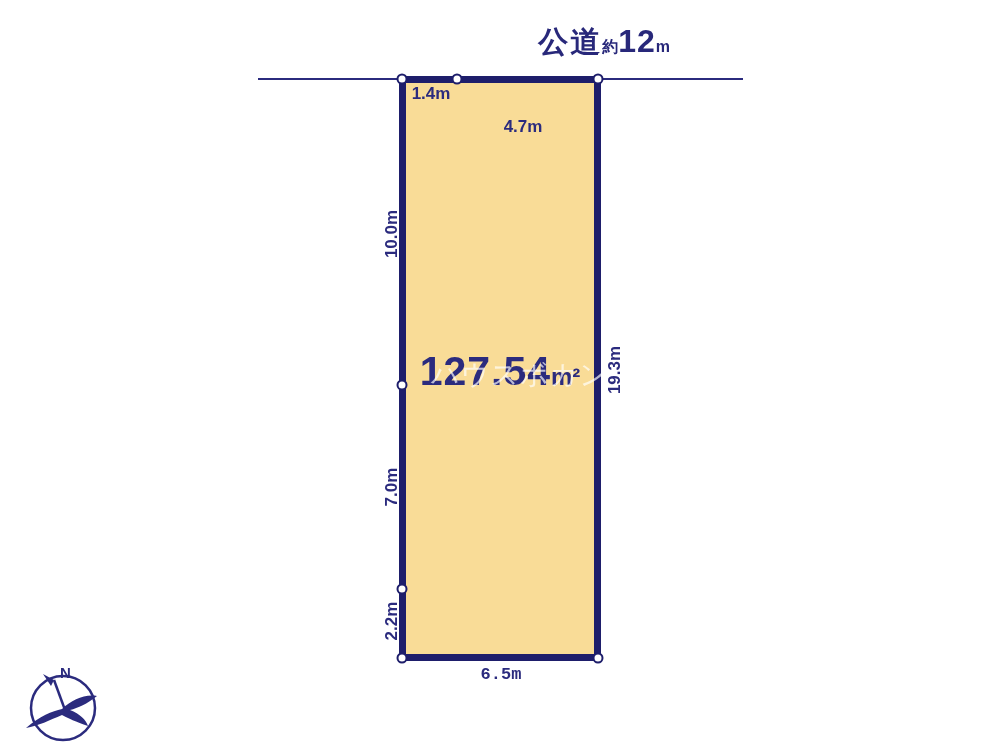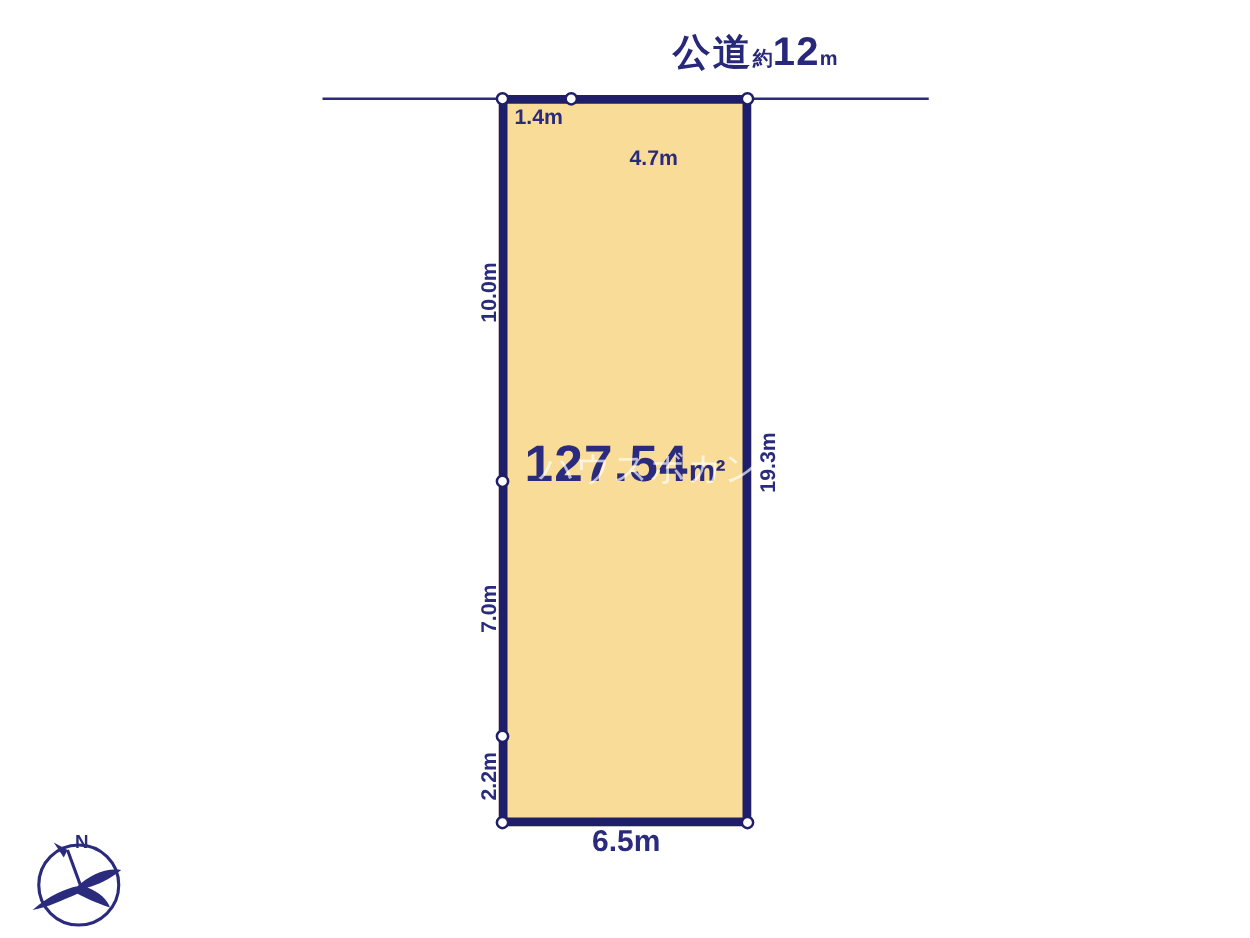--- a/index.html
+++ b/index.html
@@ -29,21 +29,21 @@
     position:absolute;width:11px;height:11px;border-radius:50%;
     background:#ffffff;border:2.5px solid #1E1E6B;box-sizing:border-box;
     transform:translate(-50%,-50%);z-index:6;
   }
   
   .dim{
     position:absolute;font-weight:bold;font-size:17px;color:#2B2B7E;
     white-space:nowrap;z-index:5;transform:translate(-50%,-50%);
   }
   .dim.vert{transform:translate(-50%,-50%) rotate(-90deg);}
-  .dim.bottom{font-size:24px;}
+  .dim.bottom{font-size:17px;font-family:Liberation Mono, monospace;}
   
   .area{
     position:absolute;left:399px;top:348px;width:202px;text-align:center;
     white-space:nowrap;font-weight:bold;color:#2B2B7E;z-index:3;
   }
   .area .val{font-size:41px;letter-spacing:1px;}
   .area .unit{font-size:24px;margin-top:48px;}
   
   .watermark{
     position:absolute;left:431px;top:356px;font-size:28px;font-weight:normal;

